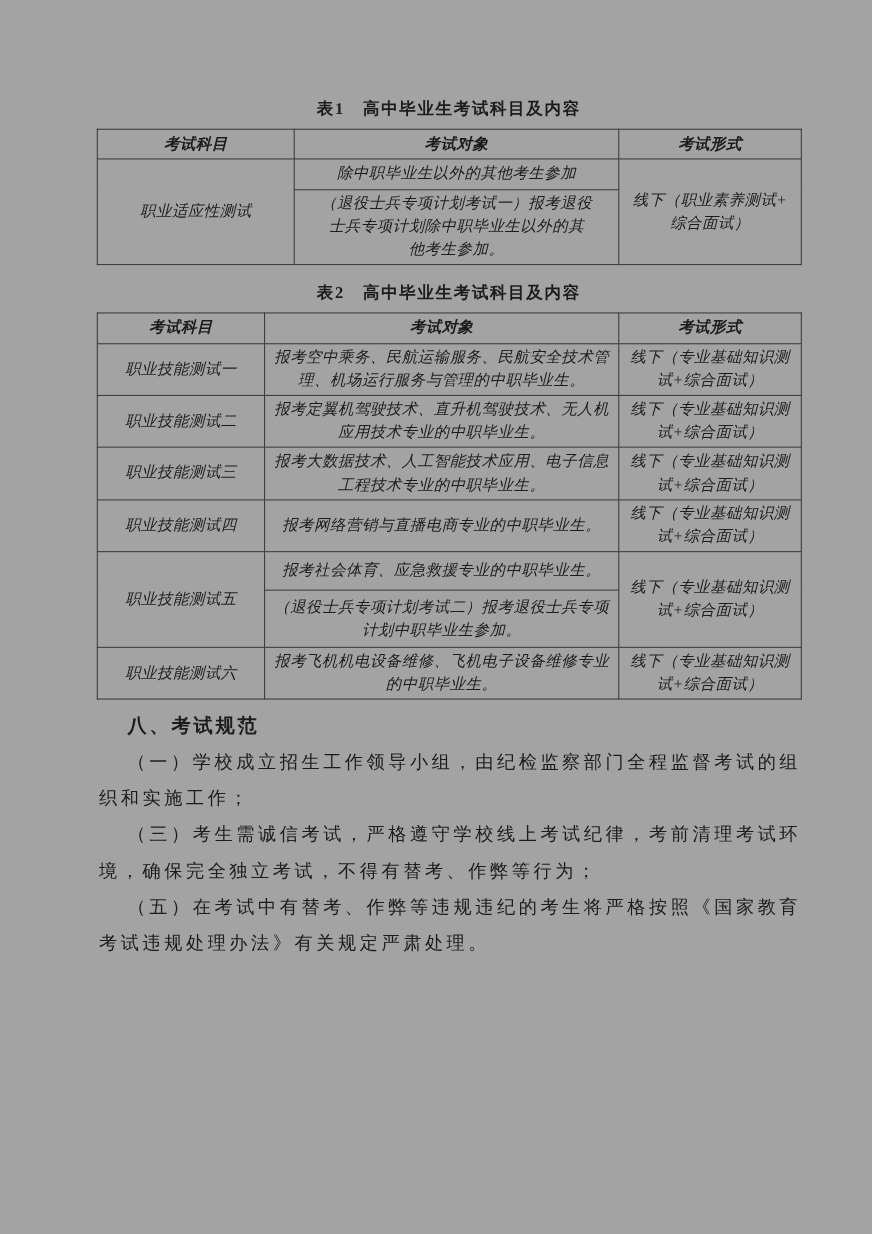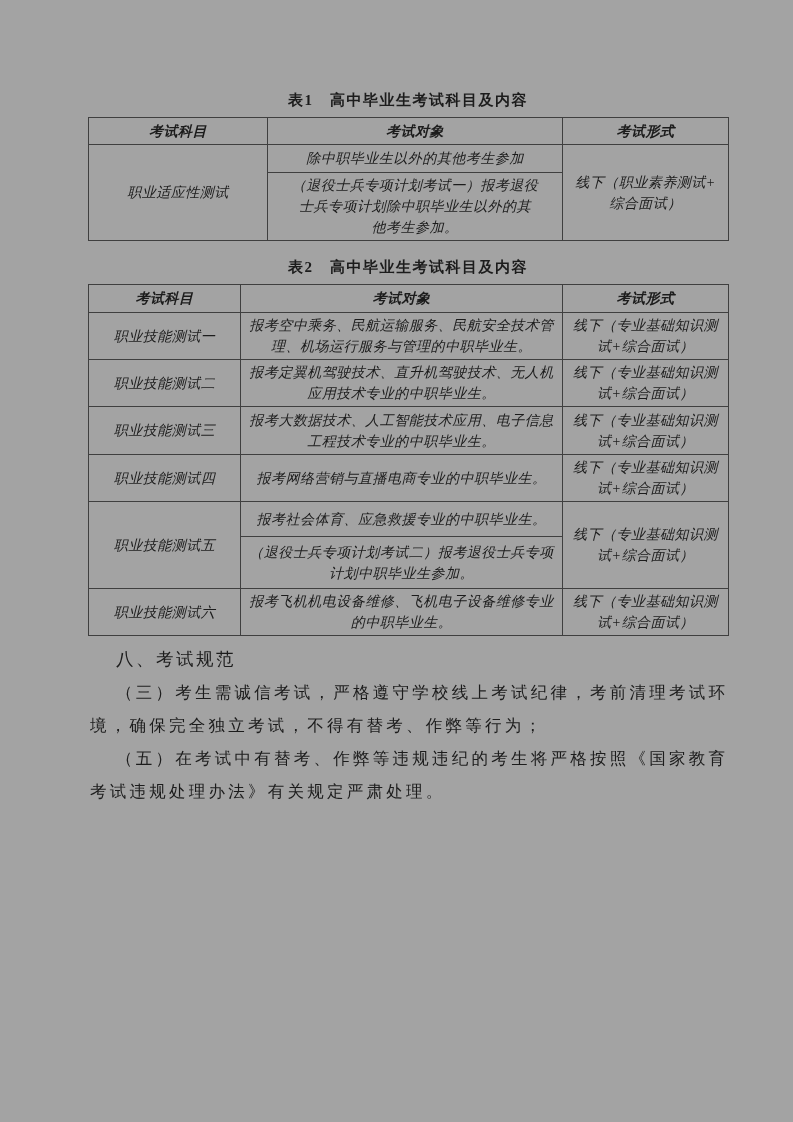--- a/index.html
+++ b/index.html
@@ -49,21 +49,21 @@
   .c { text-align:center; }
   .l { text-align:center; }
   .pre { white-space:pre-line; }
   .section {
     position:relative;
     left:2px;
     width:702px;
     margin-top:10px;
   }
   .sec-heading {
-    font-weight:normal;
+    font-weight:bold;
     font-size:17.5px;
     letter-spacing:2.5px;
     line-height:26px;
     text-indent:26px;
     margin:0 0 4px 0;
   }
   .para {
     font-size:16.5px;
     letter-spacing:3.25px;
     line-height:33px;
@@ -160,20 +160,22 @@
         <td class="l pre">报考飞机机电设备维修、飞机电子设备维修专业
 的中职毕业生。</td>
         <td class="c pre">线下（专业基础知识测
 试+综合面试）</td>
       </tr>
     </tbody>
       </table>
 
     <div class="section">
       <div class="sec-heading">八、考试规范</div>
+      <p class="para">（一）学校成立招生工作领导小组，由纪检监察部门全程监督考试的组
+织和实施工作；</p>
       <p class="para">（三）考生需诚信考试，严格遵守学校线上考试纪律，考前清理考试环
 境，确保完全独立考试，不得有替考、作弊等行为；</p>
       <p class="para">（五）在考试中有替考、作弊等违规违纪的考生将严格按照《国家教育
 考试违规处理办法》有关规定严肃处理。</p>
     </div>
 
   </div>
 </div>
 
 </body></html>

